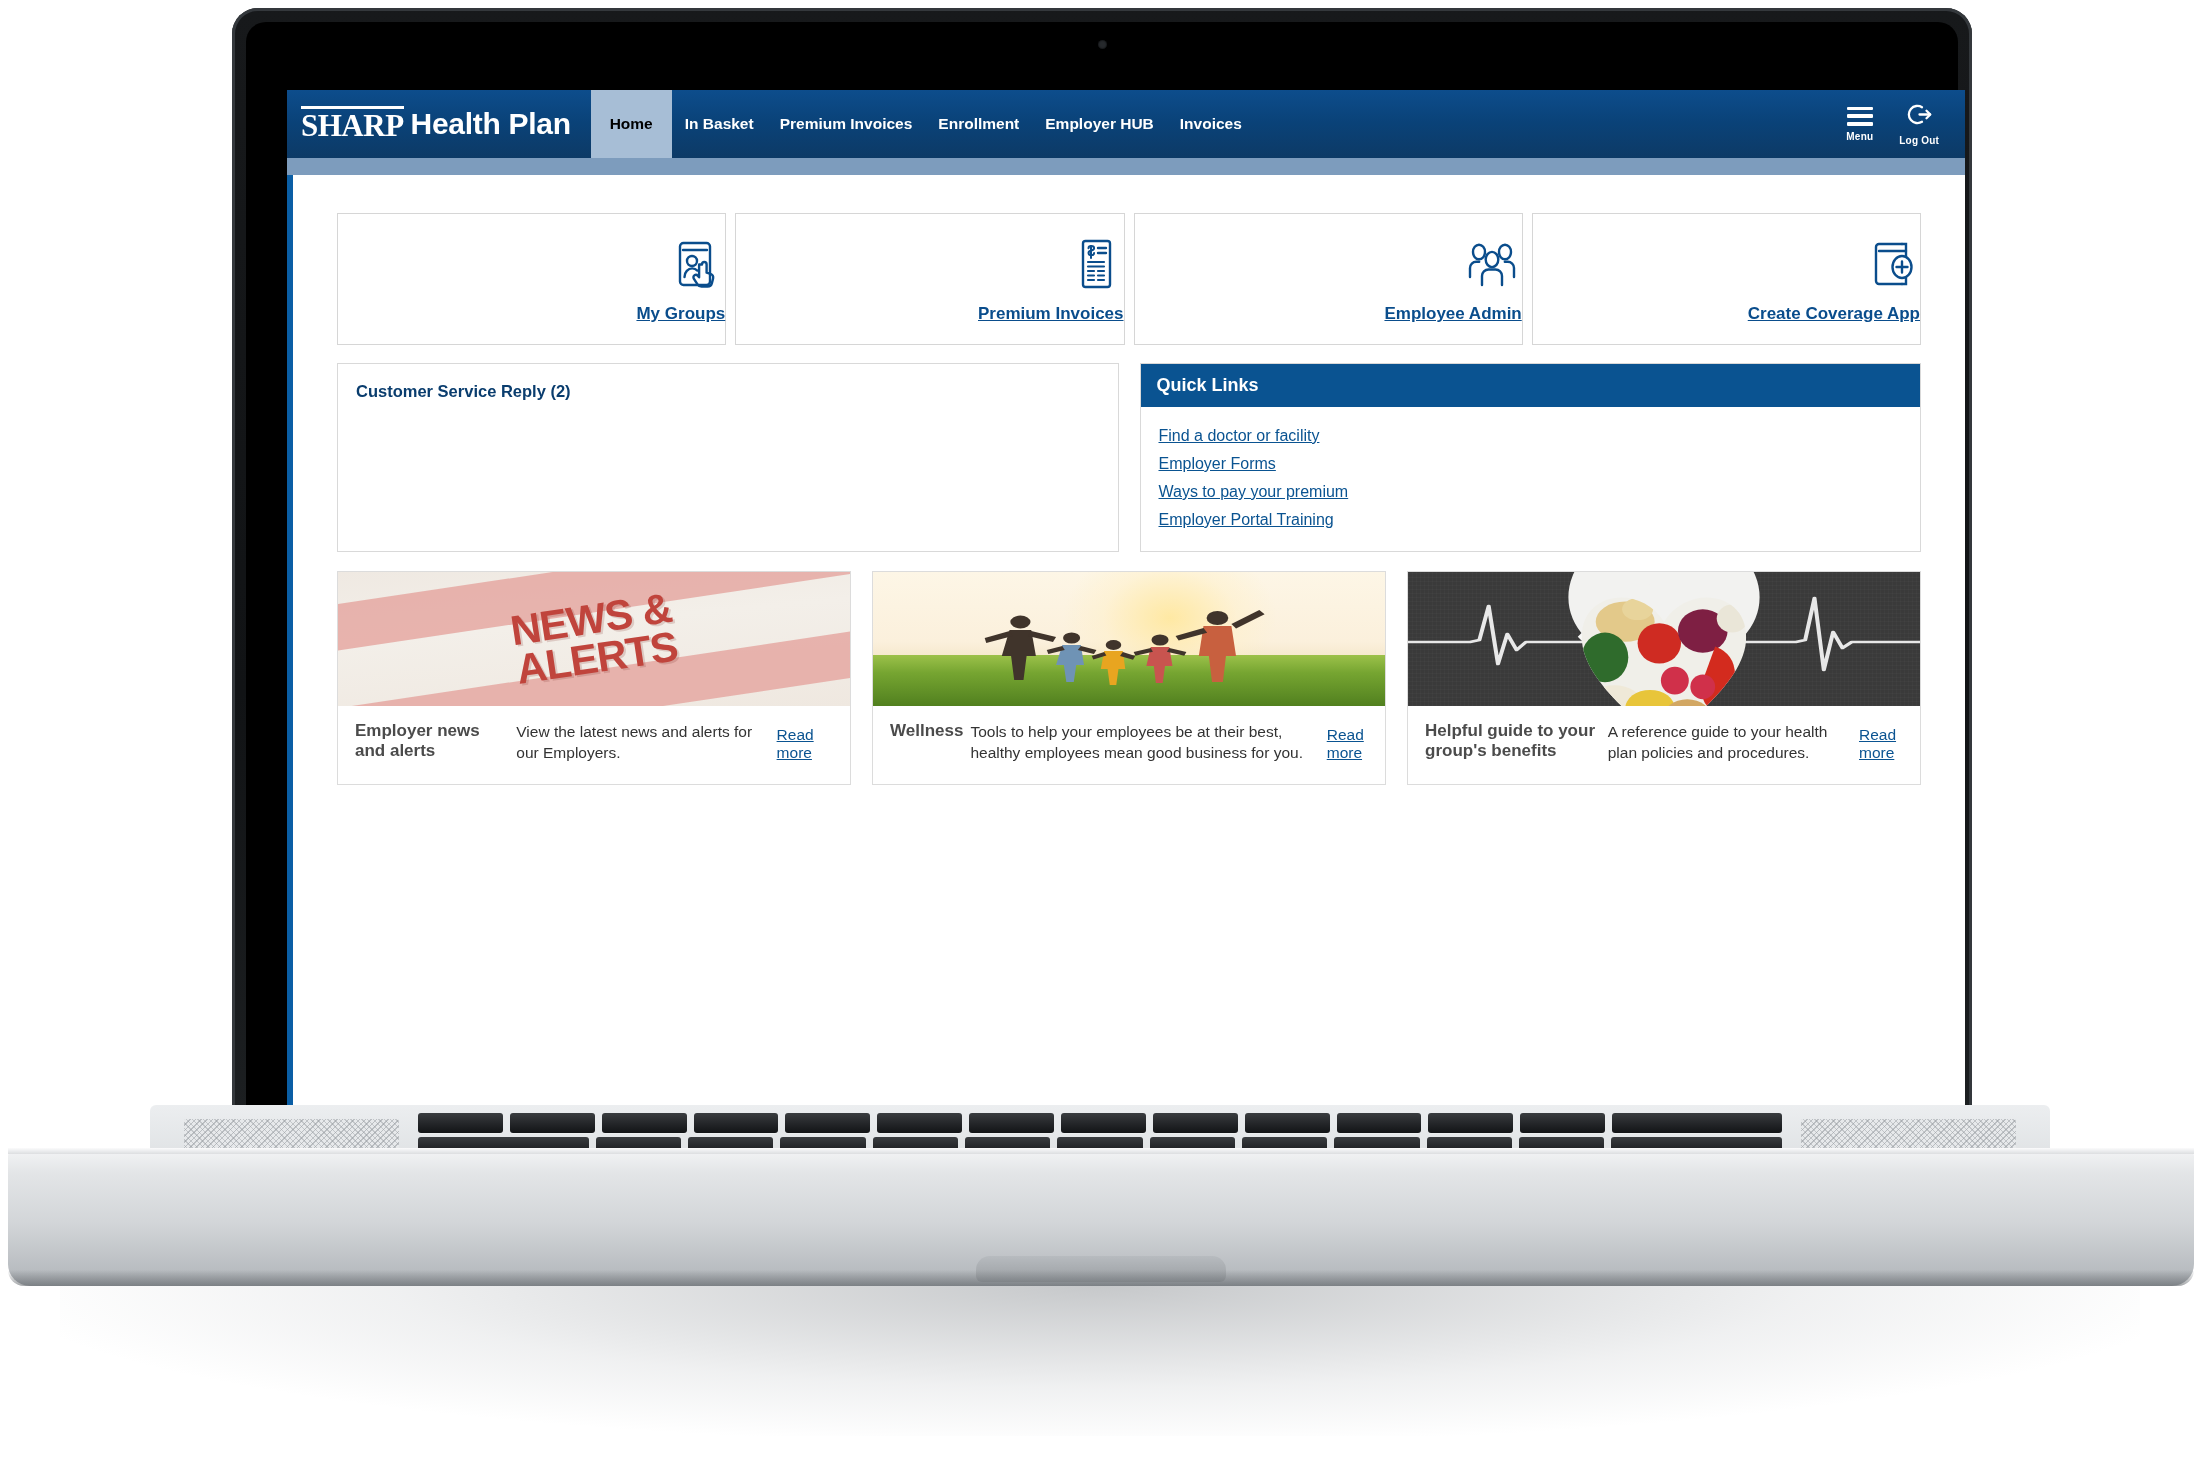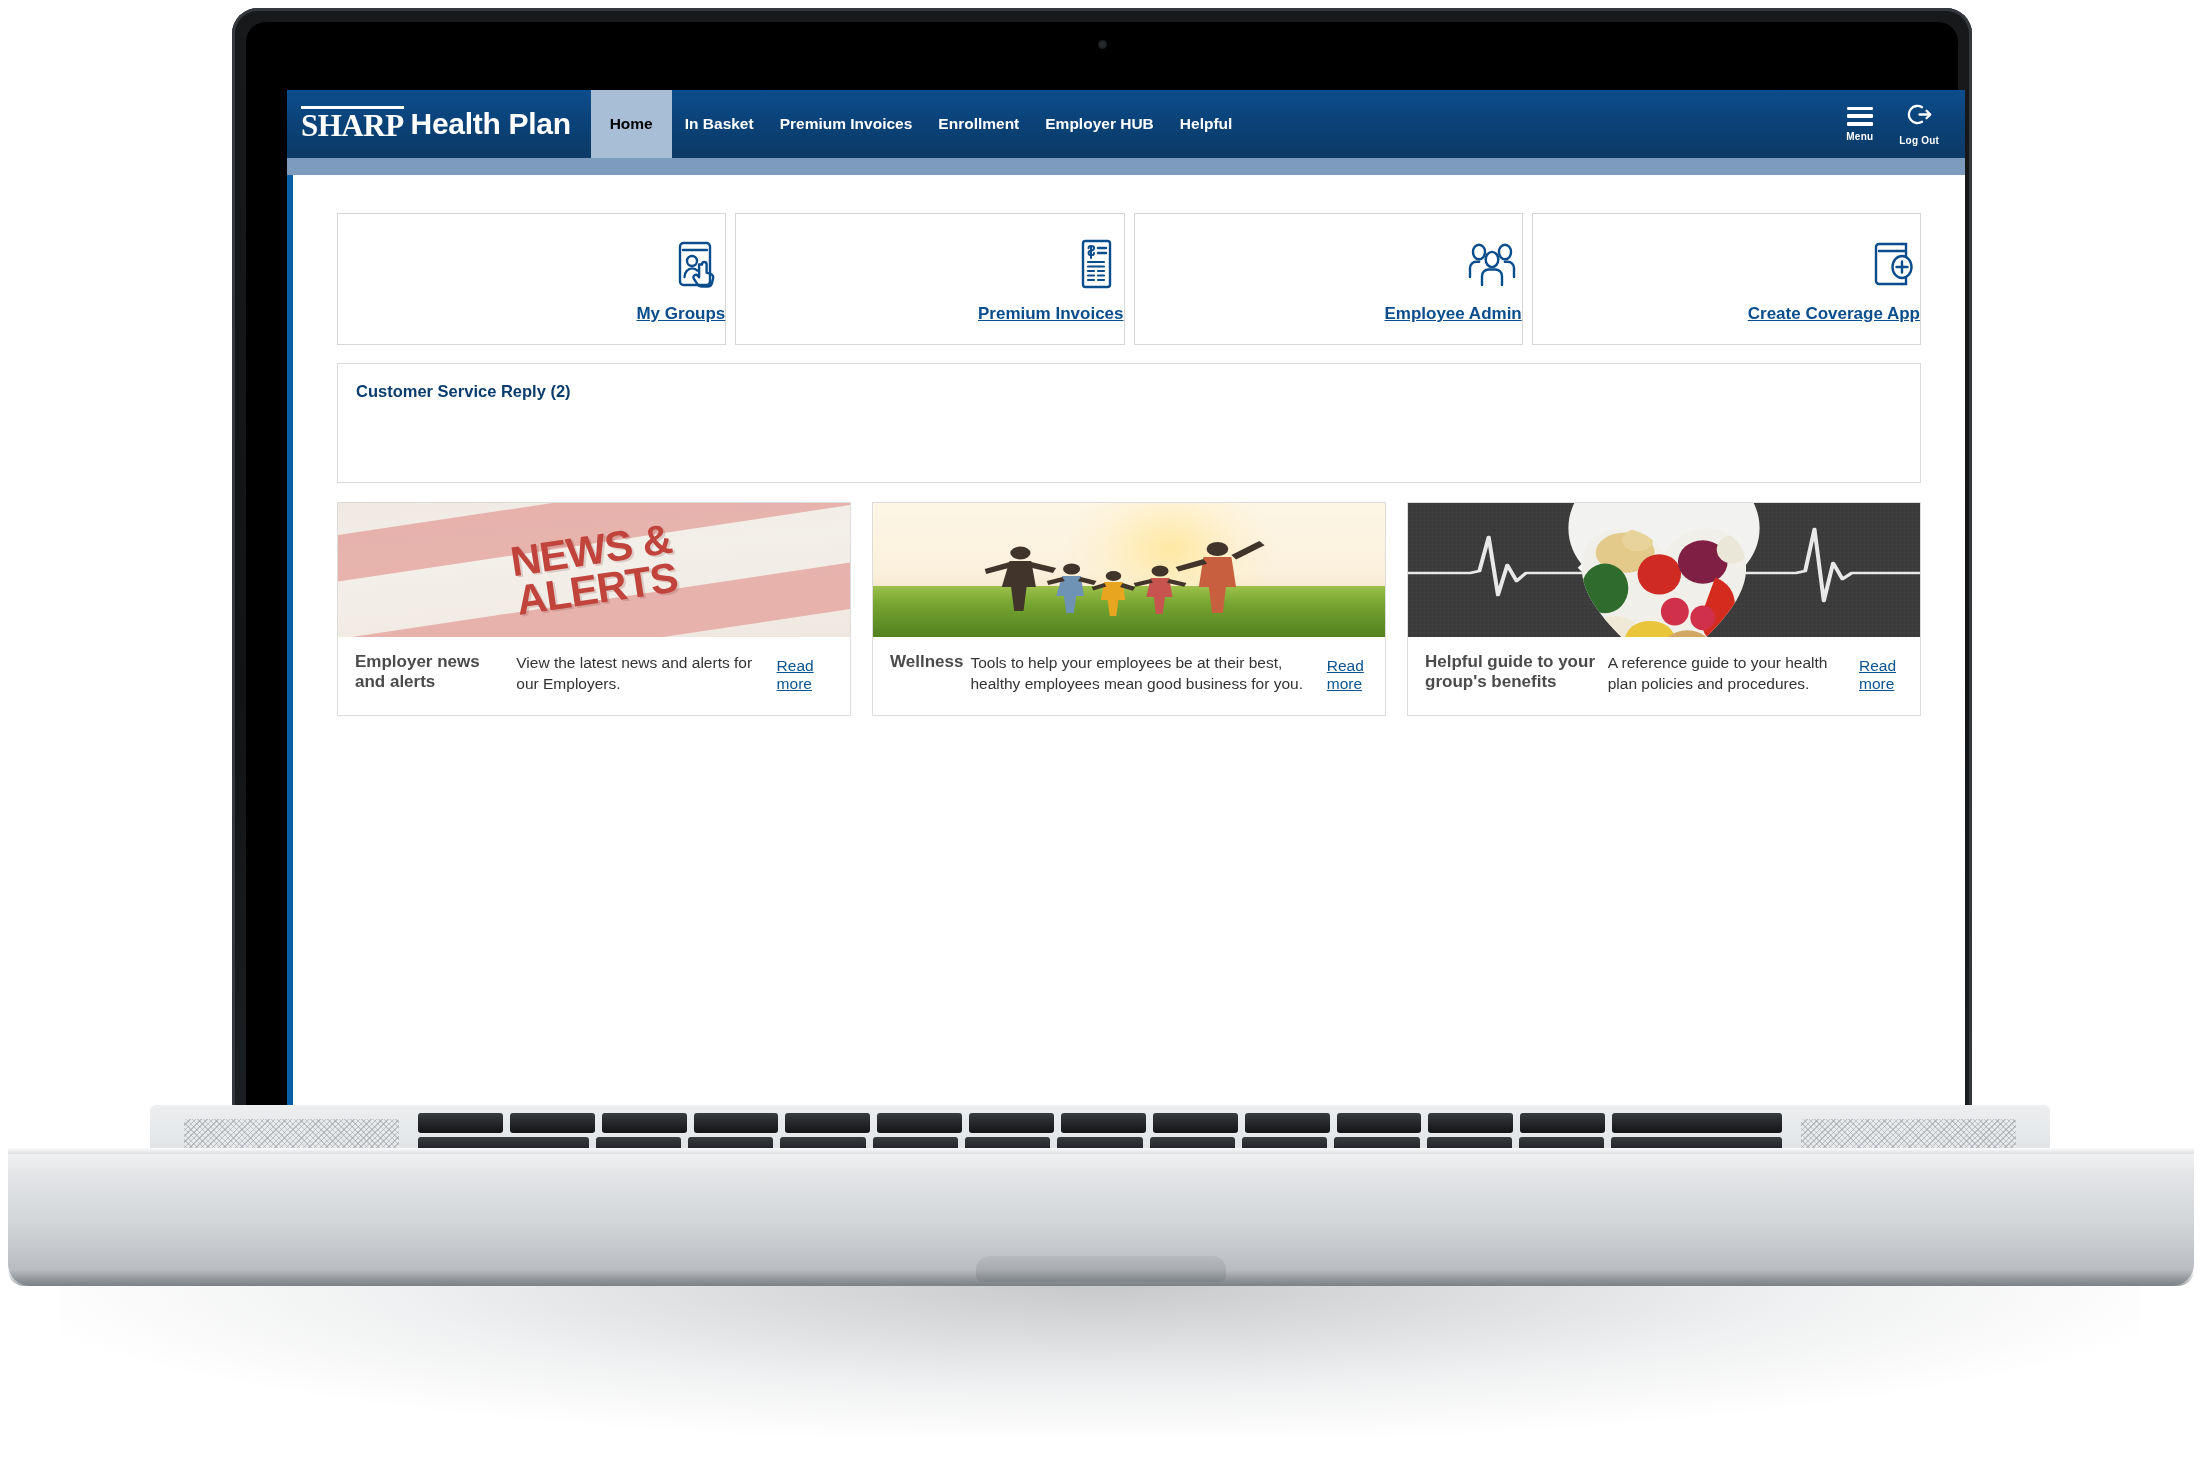--- a/index.html
+++ b/index.html
@@ -336,21 +336,21 @@
           <span class="brand-sharp">SHARP</span>
           <span class="brand-rest">Health Plan</span>
         </div>
 
         <div class="nav">
           <div class="nav-item active">Home</div>
           <div class="nav-item">In Basket</div>
           <div class="nav-item">Premium Invoices</div>
           <div class="nav-item">Enrollment</div>
           <div class="nav-item">Employer HUB</div>
-          <div class="nav-item">Helpful</div>
+          <div class="nav-item">Invoices</div>
         </div>
 
         <div class="topbar-right">
           <div class="tb-btn">
             <span class="hamburger">
                 <i></i>
                 <i></i>
                 <i></i>
               </span>
             <span class="tb-label">Menu</span>
@@ -431,20 +431,33 @@
           </div>
 
           <div class="panels">
 
             <div class="panel">
               <div class="panel-body">
                 <div class="msg-item">Customer Service Reply (2)</div>
               </div>
             </div>
 
+            <div class="panel">
+              <div class="panel-head">
+                <span>Quick Links</span>
+              </div>
+              <div class="panel-body">
+                <div class="ql-list">
+                  <span class="ql-link">Find a doctor or facility</span>
+                  <span class="ql-link">Employer Forms</span>
+                  <span class="ql-link">Ways to pay your premium</span>
+                  <span class="ql-link">Employer Portal Training</span>
+                </div>
+              </div>
+            </div>
           </div>
 
           <div class="cards">
 
             <div class="card">
               <div class="card-img">
                 <div class="news-art">
                   <div class="news-band b1"></div>
                   <div class="news-band b2"></div>
                   <div class="news-text">

